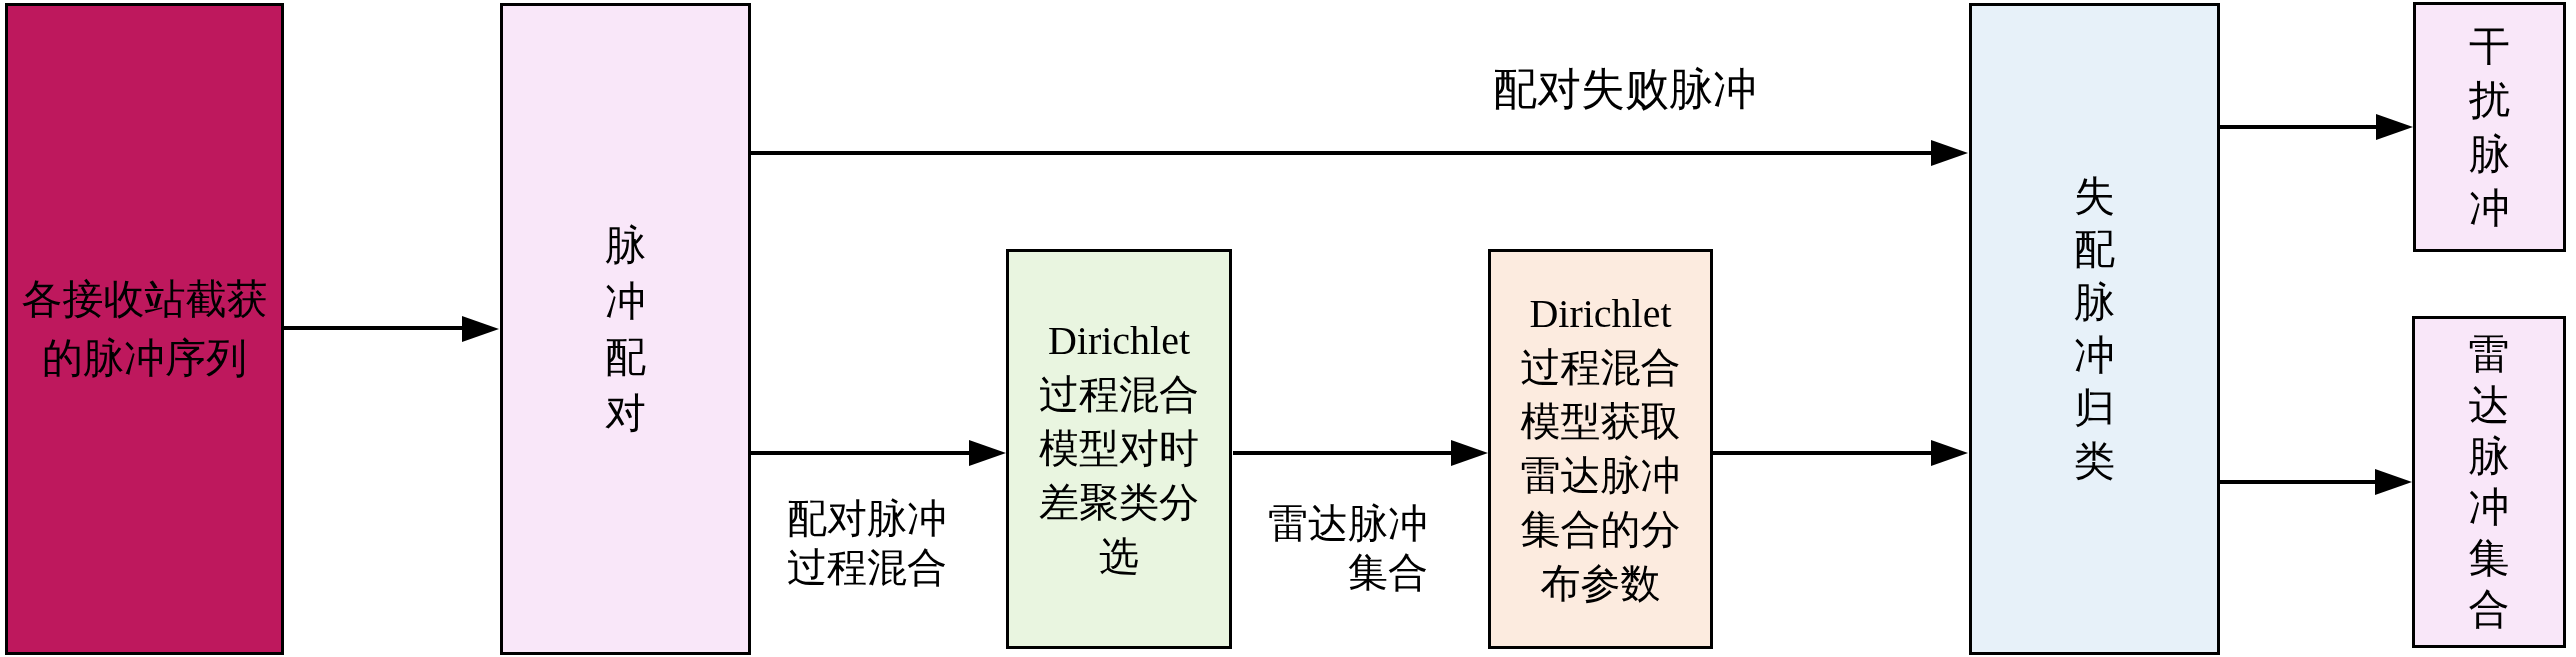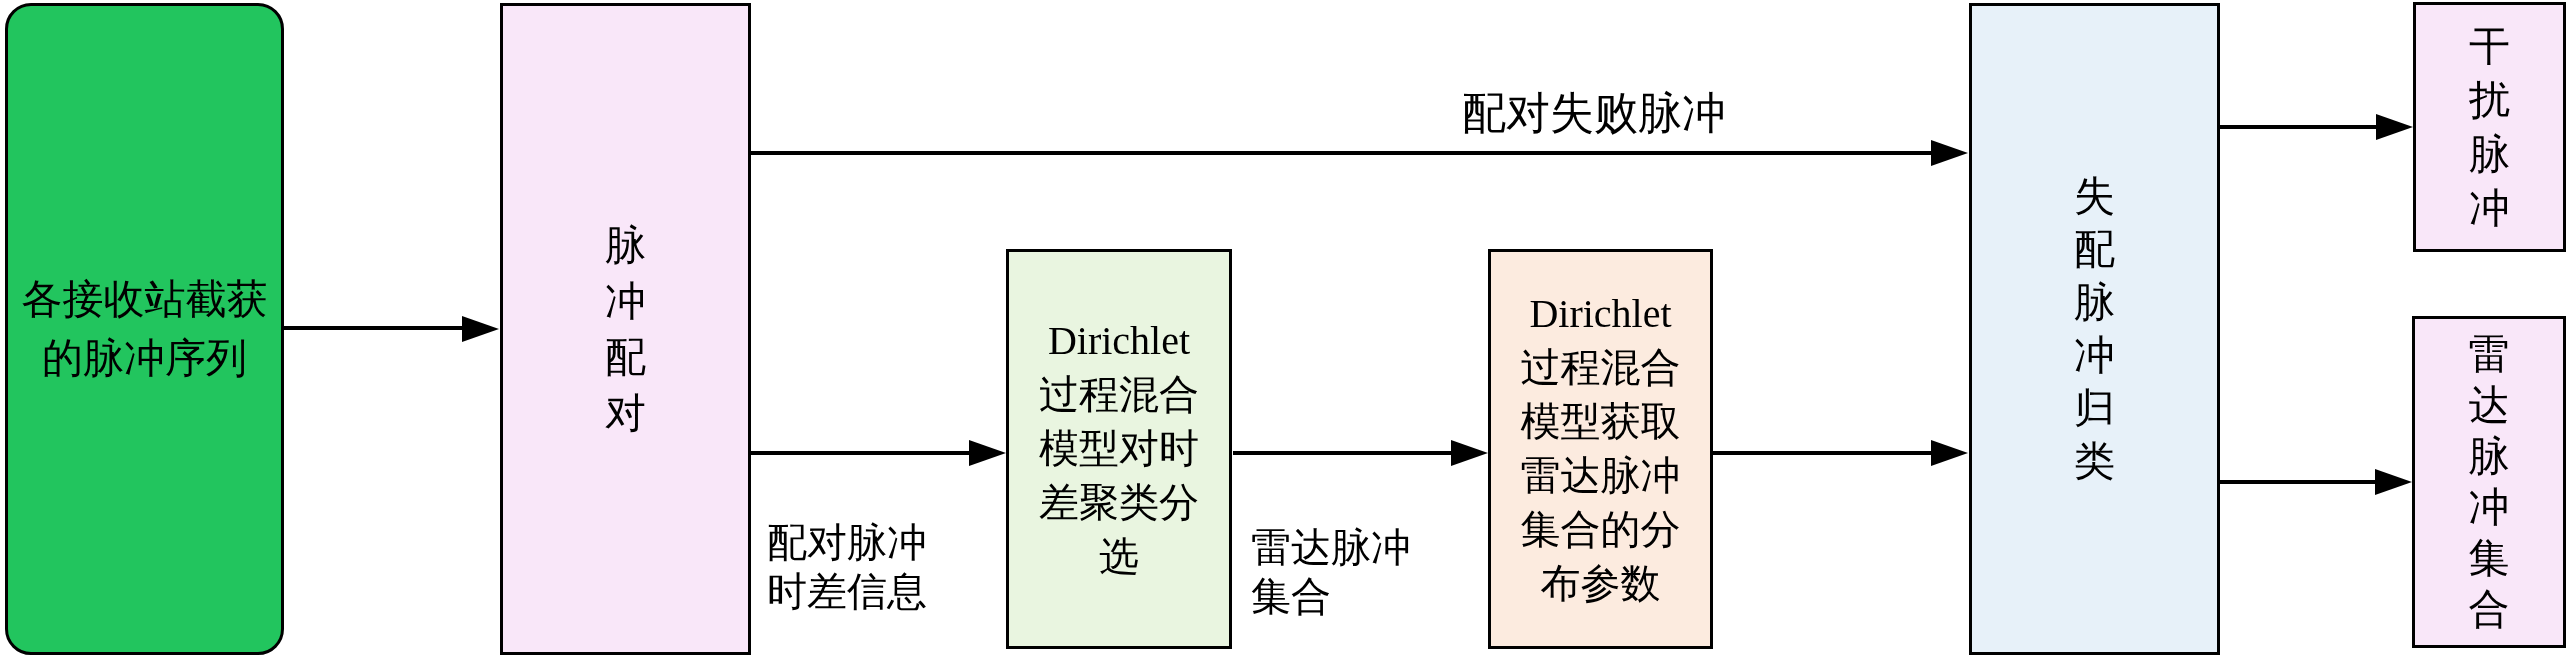--- a/index.html
+++ b/index.html
@@ -34,24 +34,23 @@
     position: absolute;
     width: 0;
     height: 0;
     border-top: 13px solid transparent;
     border-bottom: 13px solid transparent;
     border-left: 37px solid #000000;
   }
   .lbl {
     position: absolute;
     white-space: pre-line;
-    text-align: left;
+    text-align: right;
     font-size: 41px;
     line-height: 49px;
-    margin-top: 24px;
   }
 
   
   #box-input      { left: 5.1px;    top: 2.6px;   width: 279px; height: 652px; font-size: 41px; line-height: 59px; }
   #box-pairing    { left: 500px;  top: 2.6px;   width: 251px; height: 652px; font-size: 41px; line-height: 56px; }
   #box-dpmm-cluster { left: 1006px; top: 249px; width: 226px; height: 400px; font-size: 40px; line-height: 54px; }
   #box-dpmm-param   { left: 1488px; top: 249px; width: 225px; height: 400px; font-size: 40px; line-height: 54px; }
   #box-mismatch   { left: 1969px; top: 2.6px;   width: 251px; height: 652px; font-size: 41px; line-height: 53px; }
   #box-interference { left: 2413px; top: 1.9px;  width: 153px; height: 250px; font-size: 41px; line-height: 54px; }
   #box-radar-set  { left: 2412px; top: 316px; width: 154px; height: 332px; font-size: 41px; line-height: 51px; }
@@ -82,21 +81,21 @@
   #lbl-pair-fail   { left: 1462px; top: 65px; width: 295px; font-size: 44px; line-height: 49px; }
   #lbl-pair-tdoa   { left: 767px; top: 494px; width: 180px; font-size: 40px; }
   #lbl-radar-pulse { left: 1251px; top: 499px; width: 177px; font-size: 40px; }
   #lbl-set-params  { left: 1732px; top: 493px; width: 177px; font-size: 40px; }
 </style>
 </head>
 <body>
 
 <div id="canvas">
 
-  <div class="box" id="box-input" style="background-color: #22c55e; border-radius: 26px;">
+  <div class="box" id="box-input" style="background-color: #be185d;">
     <span class="txt">各接收站截获
 的脉冲序列</span>
   </div>
 
   <div class="box" id="box-pairing" style="background-color: rgb(249, 231, 249);">
     <span class="txt">脉
 冲
 配
 对</span>
   </div>
@@ -173,18 +172,18 @@
     <div class="ahead" id="a6-head"></div>
   </div>
 
   <div>
     <div class="hline" id="a7-line"></div>
     <div class="ahead" id="a7-head"></div>
   </div>
 
   <div class="lbl" id="lbl-pair-fail">配对失败脉冲</div>
   <div class="lbl" id="lbl-pair-tdoa">配对脉冲
-时差信息</div>
+过程混合</div>
   <div class="lbl" id="lbl-radar-pulse">雷达脉冲
 集合</div>
 
 </div>
 
 
 </body></html>

